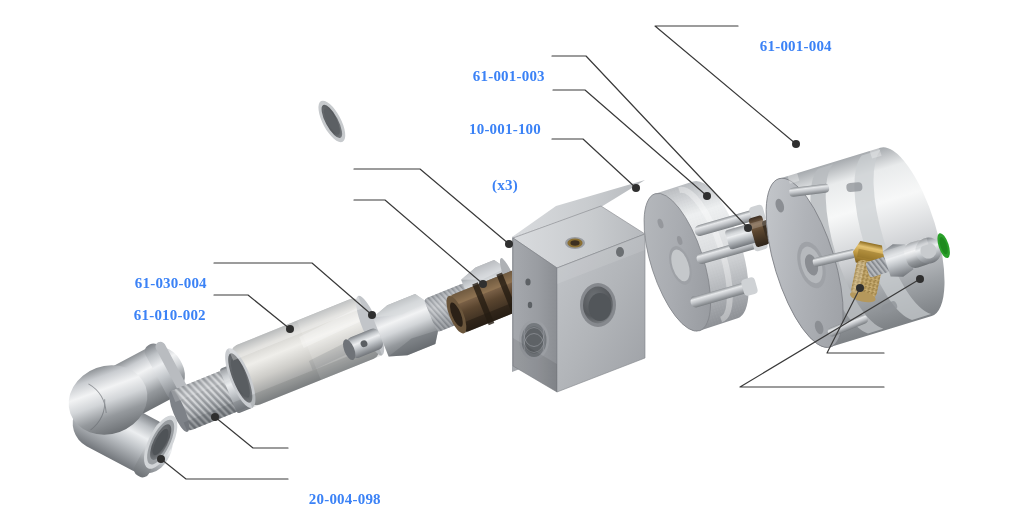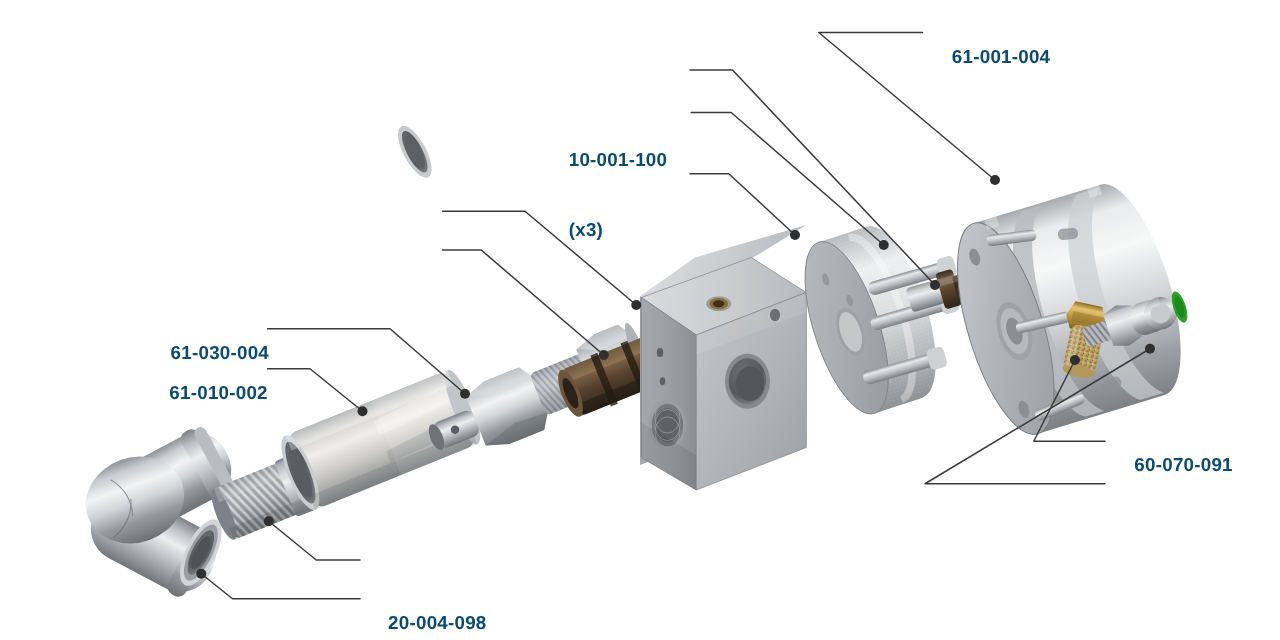--- a/index.html
+++ b/index.html
@@ -27,29 +27,29 @@
   }
   #callouts {
     position: absolute;
     left: 0;
     top: 0;
     width: 1024px;
     height: 512px;
   }
   .lbl {
     position: absolute;
-    font-family: Liberation Sans, sans-serif;
+    font-family: Liberation Serif, serif;
     font-weight: bold;
     font-size: 15px;
     letter-spacing: 0.2px;
-    color: #0c4a6e;
+    color: #3b82f6;
     white-space: pre;
     line-height: 1.25;
   }
-  .lbl.center-align { text-align: left; }
+  .lbl.center-align { text-align: center; }
 </style>
 </head>
 <body>
 
 <div id="stage">
 
   <svg id="artwork" viewBox="0 0 1024 512">
     <defs>
 
       <linearGradient id="gMetalV" x1="0" y1="0" x2="0" y2="1">
@@ -433,20 +433,23 @@
         <circle cx="161" cy="459" r="4"></circle>
         <circle cx="860" cy="288" r="4"></circle>
         <circle cx="920" cy="279" r="4"></circle>
       </g>
   </svg>
 
   <div class="lbl" style="left:744px; top:18px;">
     <span>61-001-004</span>
   </div>
 
+  <div class="lbl" style="left:457px; top:48px;">
+    <span>61-001-003</span>
+  </div>
 
   <div class="lbl center-align" style="left:455px; top:82px; width:100px;">
     <div>10-001-100</div>
     <div>(x3)</div>
   </div>
 
 
 
 
   <div class="lbl" style="left:119px; top:255px;">
@@ -455,18 +458,15 @@
 
   <div class="lbl" style="left:118px; top:287px;text-align:right;">
     <span>61-010-002</span>
   </div>
 
 
   <div class="lbl" style="left:293px; top:471px;">
     <span>20-004-098</span>
   </div>
 
-  <div class="lbl" style="left:890px; top:345px;">
-    <span>60-070-091</span>
-  </div>
 
 
 </div>
 
 </body></html>

